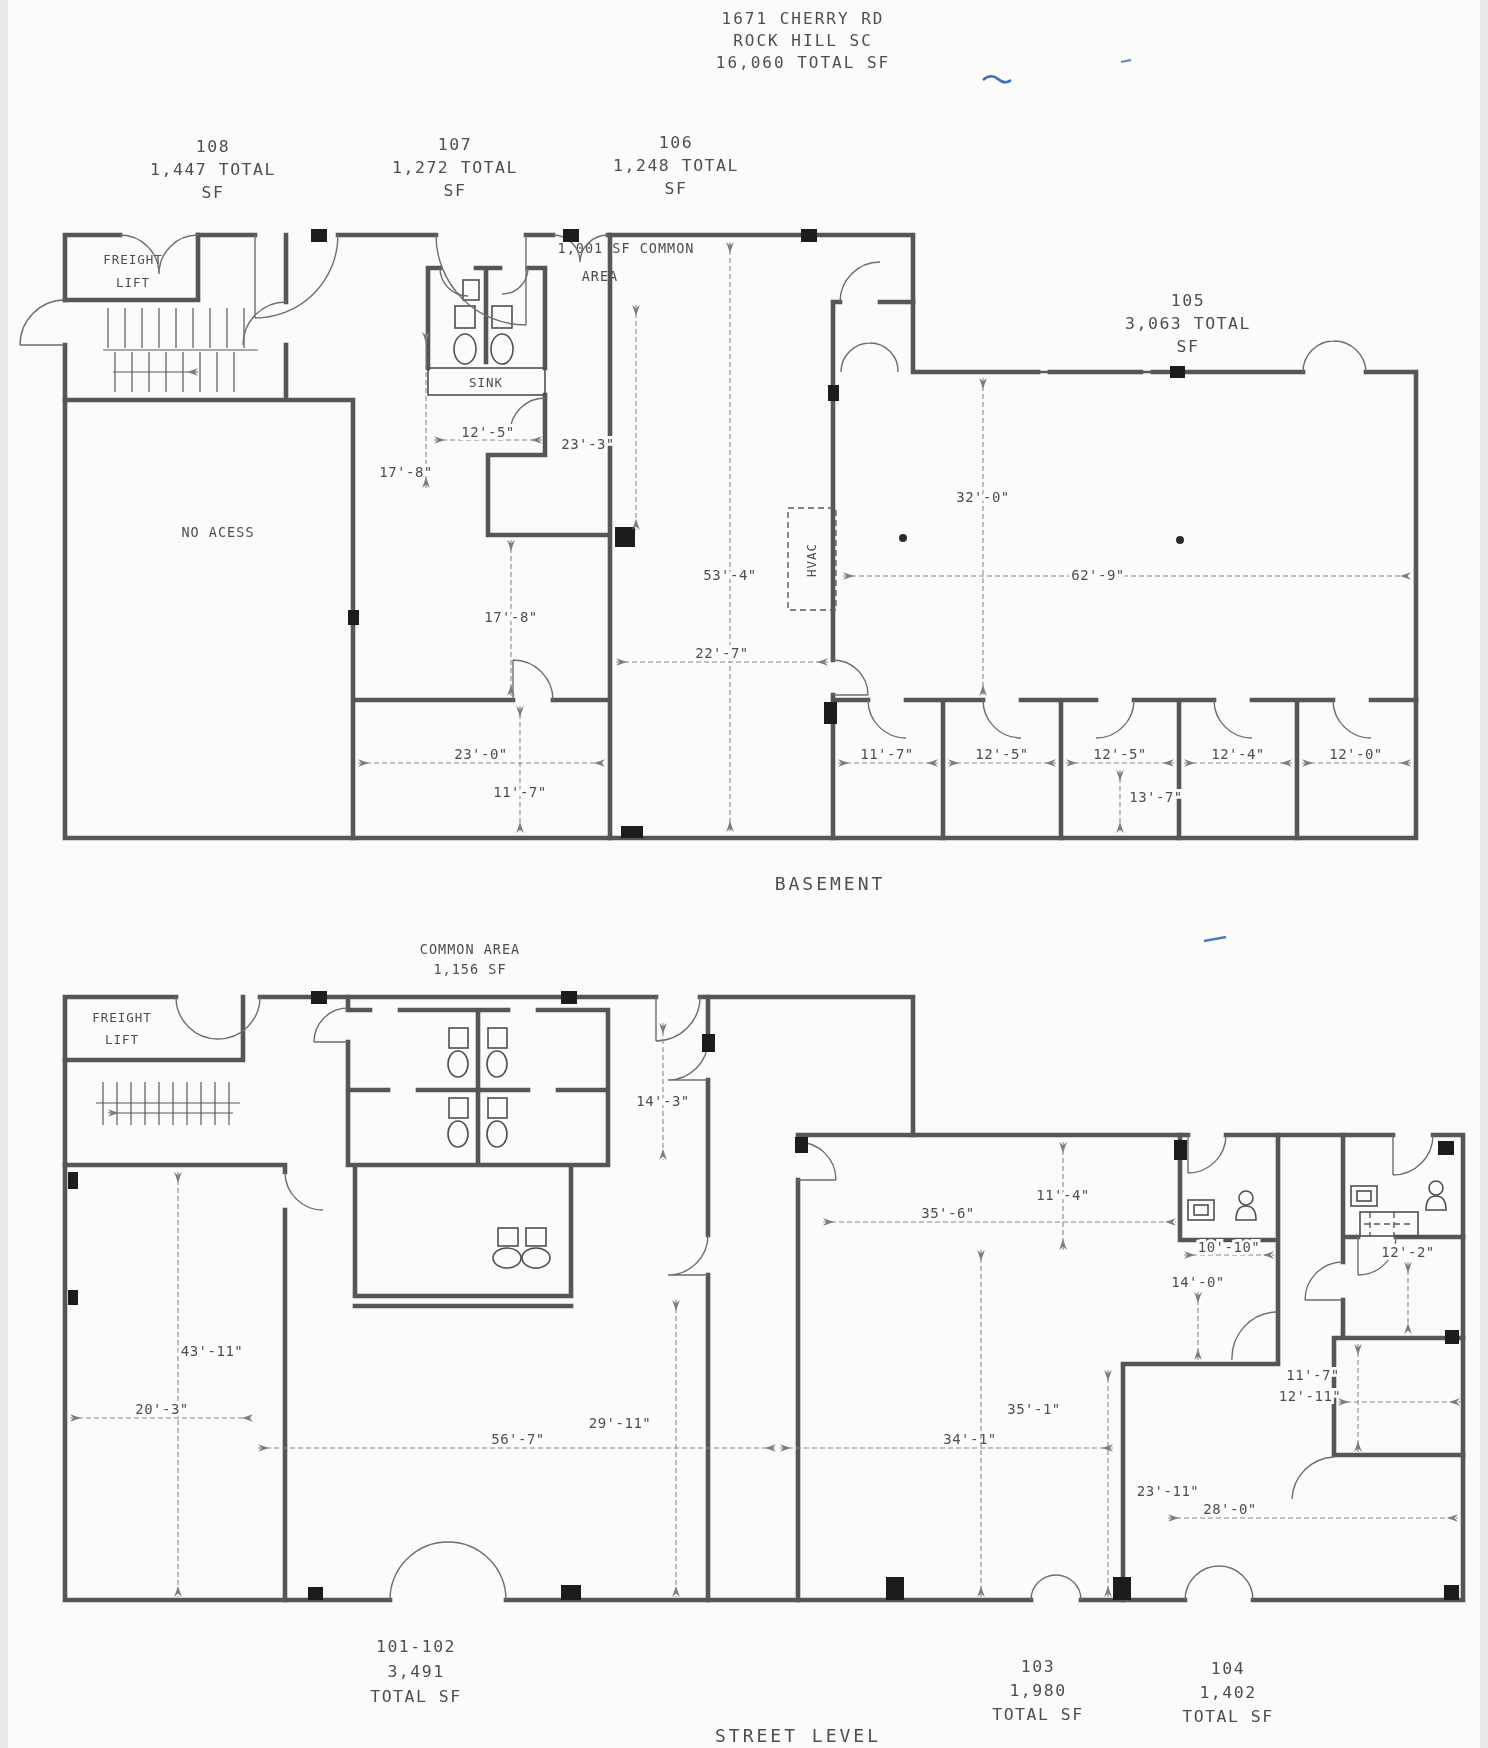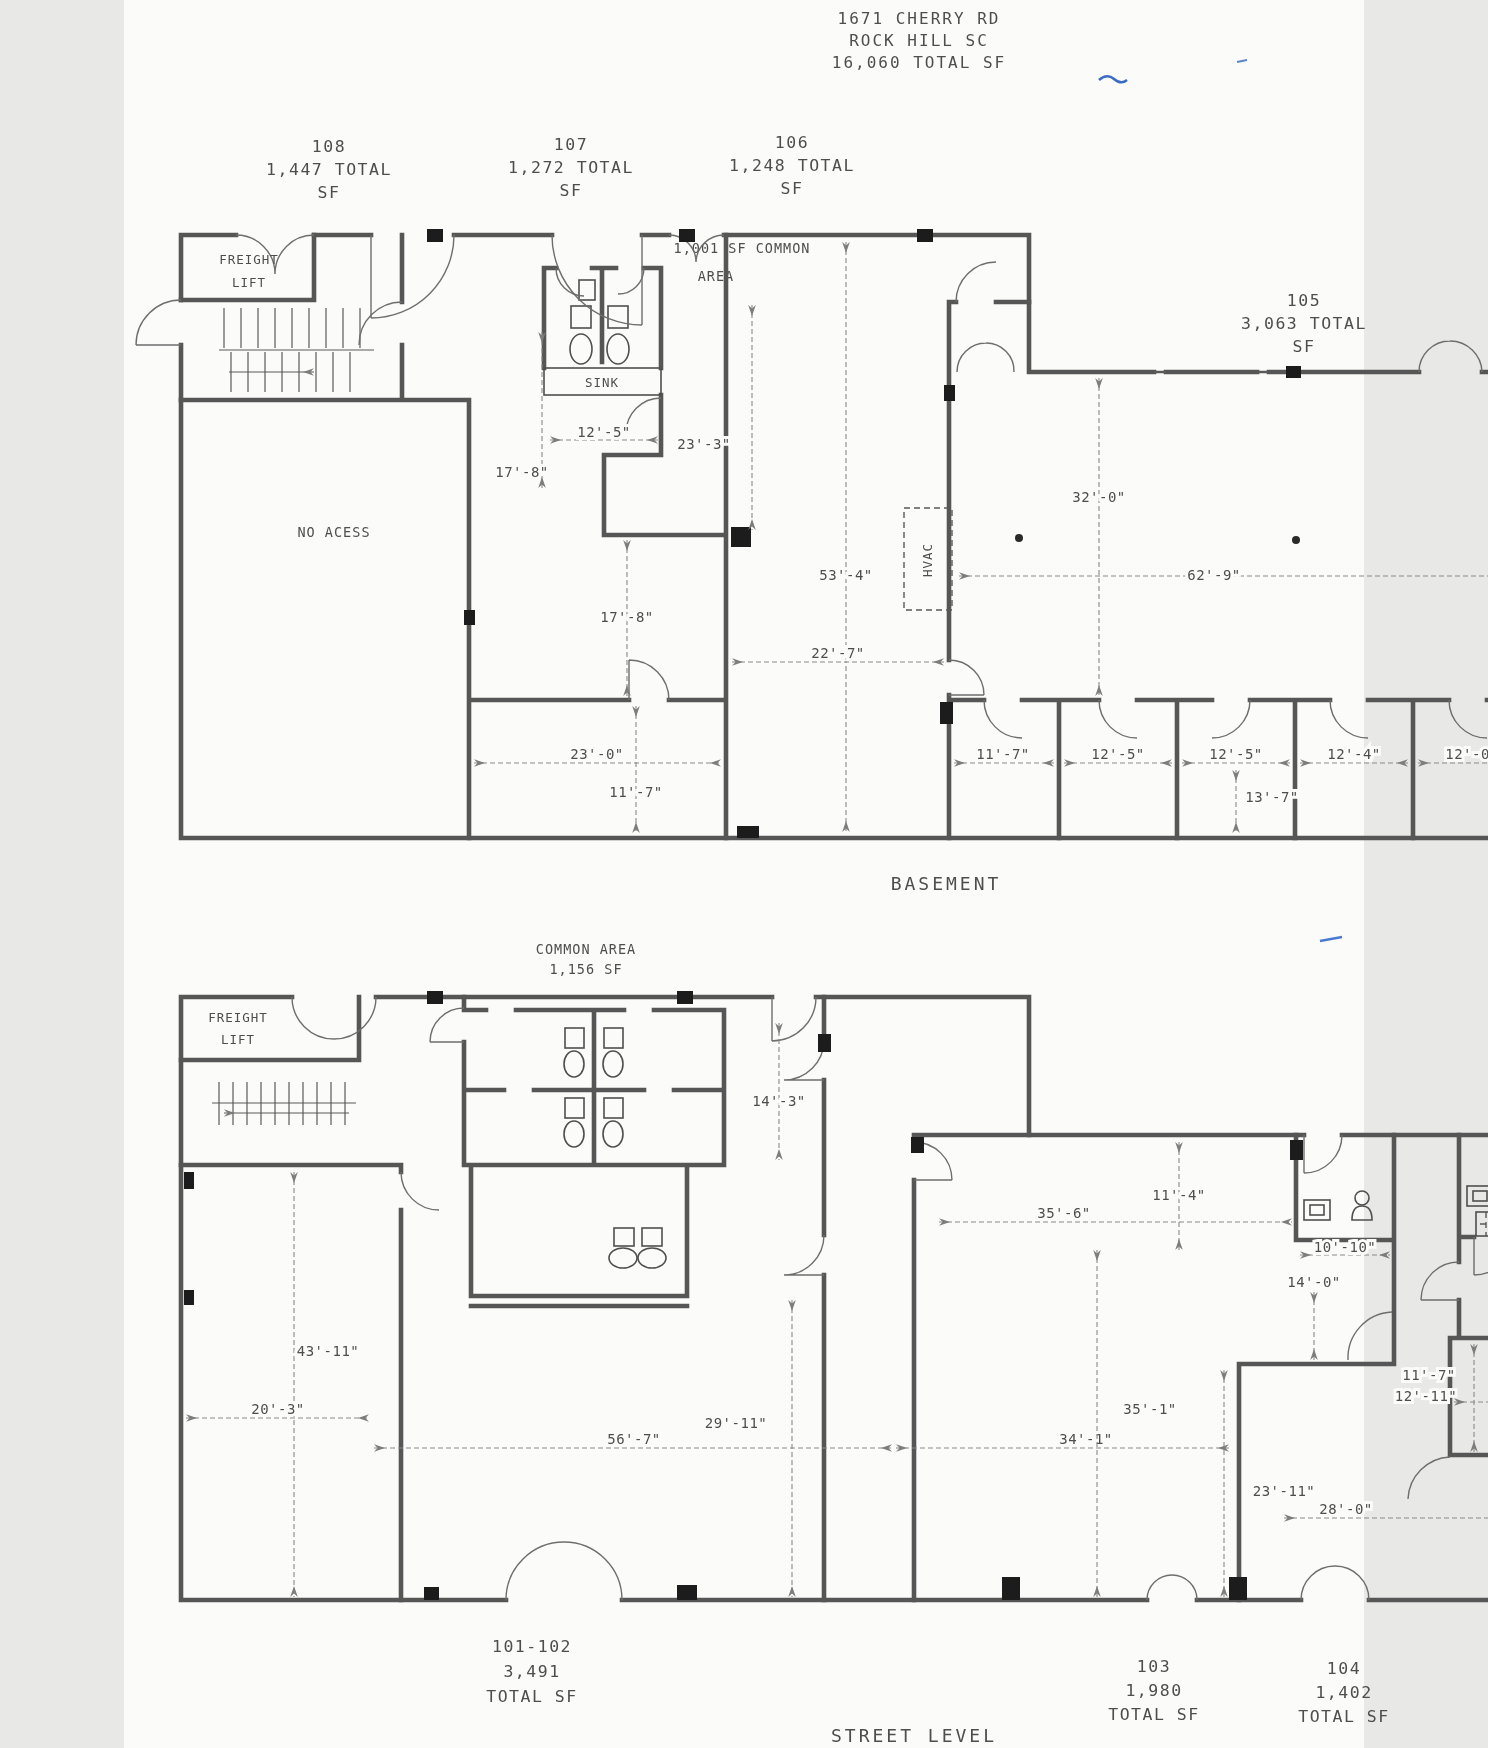--- a/index.html
+++ b/index.html
@@ -1,16 +1,16 @@
 <!DOCTYPE html>
 <html><head>
 <meta charset="utf-8">
 <style>
   html,body{margin:0;padding:0;background:#e8e8e6;}
-  .page{width:1240px;height:1748px;margin:0 auto;background:#fbfbf9;position:relative;
+  .page{width:1472px;height:1748px;margin:0 auto;background:#fbfbf9;position:relative;
         font-family:"DejaVu Sans Mono",monospace;}
   svg{display:block}
   .wall{stroke:#565656;stroke-width:4.6;fill:none;stroke-linecap:square}
   .wallthin{stroke:#5a5a5a;stroke-width:2.4;fill:none}
   .door{stroke:#6e6e6e;stroke-width:1.4;fill:none}
   .fix{stroke:#4f4f4f;stroke-width:1.6;fill:none}
   .stair{stroke:#5a5a5a;stroke-width:1.2;fill:none}
   .dash{stroke:#5a5a5a;stroke-width:1.4;fill:none;stroke-dasharray:6 4}
   .dl{stroke:#8a8a8a;stroke-width:1.1;fill:none;stroke-dasharray:5 3}
   .col{fill:#1c1c1c;stroke:none}

